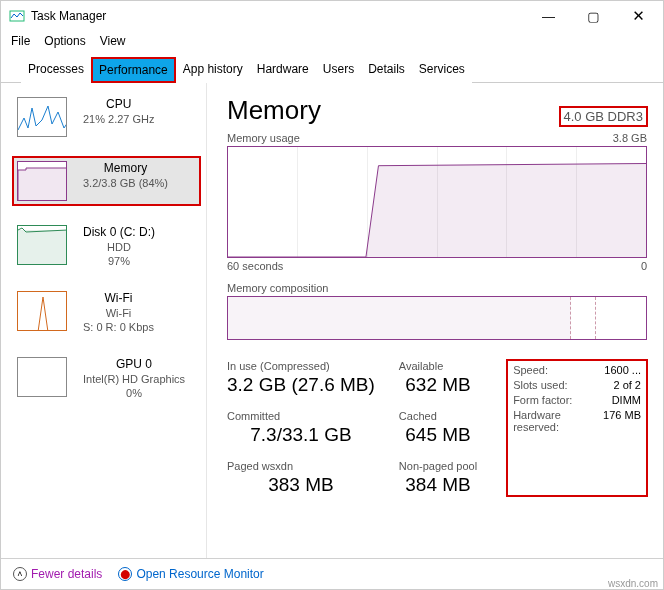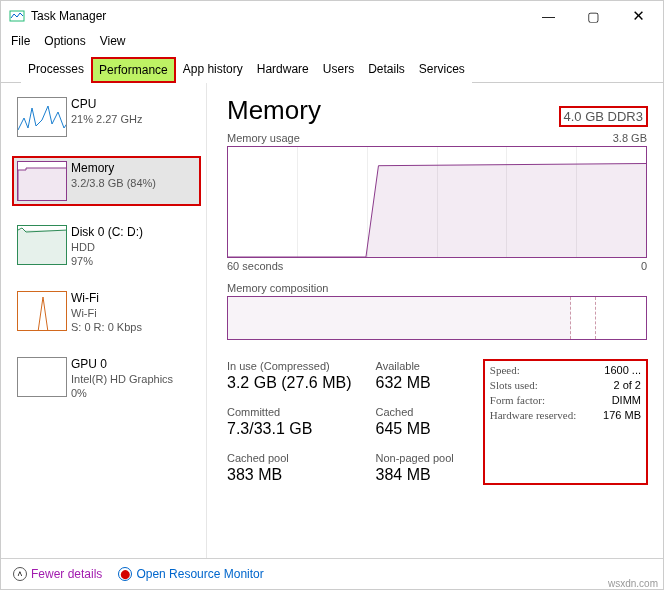--- a/index.html
+++ b/index.html
@@ -11,27 +11,27 @@
 .title-text { font-size: 12px; flex: 0 0 auto; }
 .titlebar-spacer { flex: 1; }
 .winbtn { width: 45px; height: 28px; display: flex; align-items: center; justify-content: center; font-size: 13px; color: #000; }
 .winbtn.close { font-size: 15px; }
 
 .menubar { display: flex; gap: 14px; padding: 3px 10px 6px 10px; font-size: 12px; }
 .menubar span { cursor: default; }
 
 .tabs { display: flex; border-bottom: 1px solid #ccc; padding-left: 20px; gap: 0; font-size: 12px; margin-top: 2px; }
 .tab { padding: 4px 6px; border: 1px solid transparent; position: relative; top: 1px; background: #fff; }
-.tab.active { border: 1px solid #ccc; border-bottom: 1px solid #fff; background: #bef264; }
+.tab.active { border: 1px solid #ccc; border-bottom: 1px solid #fff; background: #0ea5e9; }
 .hl-red { border: 2px solid #d40000 !important; }
 .hl-red-box { outline: 2px solid #d40000; outline-offset: -1px; }
 
 .body { display: flex; flex: 1; overflow: hidden; }
 .sidebar { width: 206px; padding: 10px 6px 6px 12px; display: flex; flex-direction: column; gap: 16px; border-right: 1px solid #e6e6e6; }
-.side-item { display: flex; gap: 4px; align-items: flex-start; padding: 4px; cursor: default; }
+.side-item { display: flex; gap: 16px; align-items: flex-start; padding: 4px; cursor: default; text-align: center; }
 .side-item.selected { background: #e5e5e5; }
 .thumb { width: 50px; height: 40px; border: 1px solid #888; background: #fff; position: relative; overflow: hidden; flex-shrink: 0; }
 .side-labels { display: flex; flex-direction: column; gap: 2px; font-size: 12px; }
 .side-labels .sub { color: #555; font-size: 11px; }
 
 .main { flex: 1; padding: 12px 16px 8px 20px; overflow: hidden; position: relative; }
 .main-header { display: flex; justify-content: space-between; align-items: flex-end; margin-bottom: 6px; }
 .main-title { font-size: 26px; font-weight: 300; }
 .main-sub { font-size: 13px; color: #555; }
 
@@ -40,23 +40,23 @@
 .chart-usage .grid-v { position: absolute; top: 0; bottom: 0; border-left: 1px solid #eee; }
 .axis-row { display: flex; justify-content: space-between; font-size: 11px; color: #555; margin-bottom: 10px; }
 
 .comp-label { font-size: 11px; color: #555; margin-bottom: 2px; }
 .chart-comp { height: 44px; border: 1px solid #8b3a8b; background: #fff; position: relative; margin-bottom: 20px; }
 .chart-comp .seg { position: absolute; top: 0; bottom: 0; border-right: 1px dashed #c9a; }
 
 .stats { display: flex; gap: 30px; }
 .stats-left { display: grid; grid-template-columns: auto auto; column-gap: 24px; row-gap: 14px; }
 .stat-block .lbl { font-size: 11px; color: #555; margin-bottom: 2px; }
-.stat-block .val { font-size: 16px; font-weight: 400; }
+.stat-block .val { font-size: 19px; font-weight: 400; text-align: center; }
 .stats-right { flex: 1; display: grid; grid-template-columns: auto auto; column-gap: 12px; row-gap: 3px; font-size: 11px; align-content: start; }
-.stats-right .k { color: #555; font-family: Liberation Serif, serif; }
+.stats-right .k { color: #555; }
 .stats-right .v { text-align: right; }
 
 .footer { border-top: 1px solid #d0d0d0; padding: 8px 12px; display: flex; gap: 16px; align-items: center; font-size: 12px; }
 .footer .link { color: #0066cc; cursor: pointer; }
 .footer .link.black { color: #a21caf; }
 .circ-icon { width: 14px; height: 14px; border: 1px solid #555; border-radius: 50%; display: inline-flex; align-items: center; justify-content: center; font-size: 9px; margin-right: 4px; }
 
 .watermark { position: absolute; bottom: 1px; right: 6px; font-size: 10px; color: #999; }
 </style>
 </head>
@@ -210,21 +210,21 @@
           </div>
           <div class="stat-block">
             <div class="lbl">Committed</div>
             <div class="val">7.3/33.1 GB</div>
           </div>
           <div class="stat-block">
             <div class="lbl">Cached</div>
             <div class="val">645 MB</div>
           </div>
           <div class="stat-block">
-            <div class="lbl">Cached pool</div>
+            <div class="lbl">Paged wsxdn</div>
             <div class="val">383 MB</div>
           </div>
           <div class="stat-block">
             <div class="lbl">Non-paged pool</div>
             <div class="val">384 MB</div>
           </div>
         </div>
 
         <div class="stats-right hl-red-box" style="padding:4px 6px;">
           <span class="k">Speed:</span>

